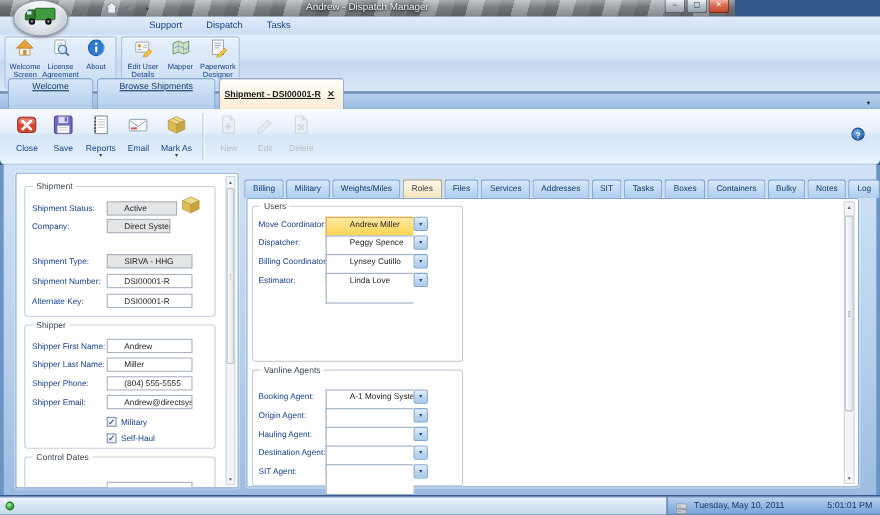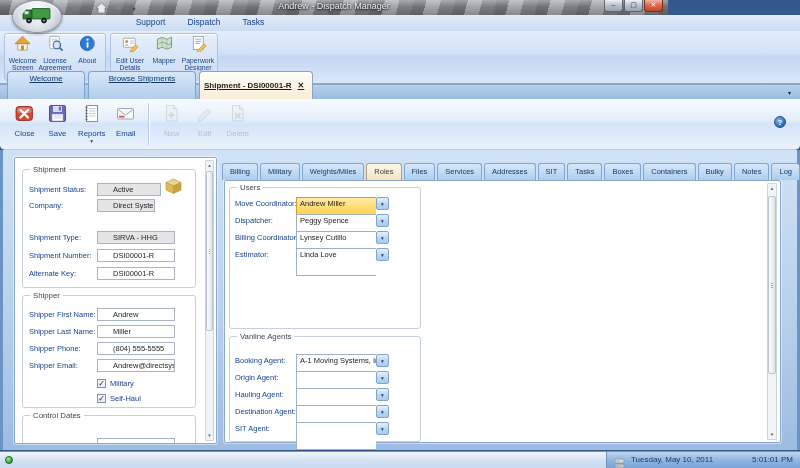--- a/index.html
+++ b/index.html
@@ -139,21 +139,21 @@
   .fval {
     position:absolute; height:13px; border:1px solid #a9b4c2; background:#fff;
     font-size:7.5px; line-height:11px; padding:0 15px; color:#1d1d1d;
     white-space:nowrap; overflow:hidden;
   }
   .fval.ro { background:#e4e5e6; border-color:#aab2bc; }
   
   .combo { position:absolute; display:flex; }
   .combo-val {
     width:80px; height:28px; border:1px solid #9fb0c4; border-right:none; background:#fff;
-    font-size:7.5px; line-height:11px; padding:0 3px; color:#1d1d1d; white-space:nowrap; overflow:hidden;
+    font-size:7.5px; line-height:11px; padding:0 21px; color:#1d1d1d; white-space:nowrap; overflow:hidden;
   }
   .combo.wide .combo-val { width:94px; }
   .combo.focused .combo-val {
     background:linear-gradient(#ffeaa6,#ffd558 55%, #fec93e); border-color:#d89b2d;
   }
   .combo-dd {
     width:13px; height:13px; border:1px solid #7fa5d0; border-radius:2px;
     background:linear-gradient(#e7f1fc,#bcd5ef 55%, #aacbeb);
     font-size:5.5px; color:#1c3f77; text-align:center; line-height:12px;
   }
@@ -388,20 +388,32 @@
     </div>
     <div class="tbtn">
       <span>
         <svg viewBox="0 0 19 19">
           <rect x="1.5" y="4.5" width="16" height="10.5" rx="1" fill="#f7f9fb" stroke="#93a0ae" stroke-width=".9"></rect>
           <path d="M2 5.5 L9.5 11 L17 5.5" fill="none" stroke="#93a0ae" stroke-width=".9"></path>
           <rect x="3" y="11.8" width="5.5" height="1.8" fill="#d9534f"></rect>
         </svg>
       </span>
       <span class="tbtn-label">Email</span>
+    </div>
+    <div class="tbtn">
+      <span>
+        <svg viewBox="0 0 19 19">
+          <path d="M2 5.5 L9.5 2 L17 5.5 L9.5 9 Z" fill="#eed68e" stroke="#b99b3e" stroke-width=".7"></path>
+          <path d="M2 5.5 L9.5 9 V17 L2 13.5 Z" fill="#dcba55" stroke="#b99b3e" stroke-width=".7"></path>
+          <path d="M17 5.5 L9.5 9 V17 L17 13.5 Z" fill="#c9a43e" stroke="#b99b3e" stroke-width=".7"></path>
+          <path d="M5.8 3.7 L13.2 7.2" fill="none" stroke="#b99b3e" stroke-width=".7"></path>
+        </svg>
+      </span>
+      <span class="tbtn-label">Mark As</span>
+      <span class="tbtn-dd">▾</span>
     </div>
     <div class="tsep"></div>
     <div class="tbtn disabled">
       <span>
         <svg viewBox="0 0 19 19">
           <path d="M4.5 1.5 H11.5 L15 5 V17 H4.5 Z" fill="#edf0f3" stroke="#a7b1bb" stroke-width=".9"></path>
           <path d="M11.5 1.5 V5 H15" fill="#d8dde2" stroke="#a7b1bb" stroke-width=".9"></path>
           <path d="M9.5 8 V14 M6.5 11 H12.5" stroke="#b3bcc5" stroke-width="1.8"></path>
         </svg>
       </span>

